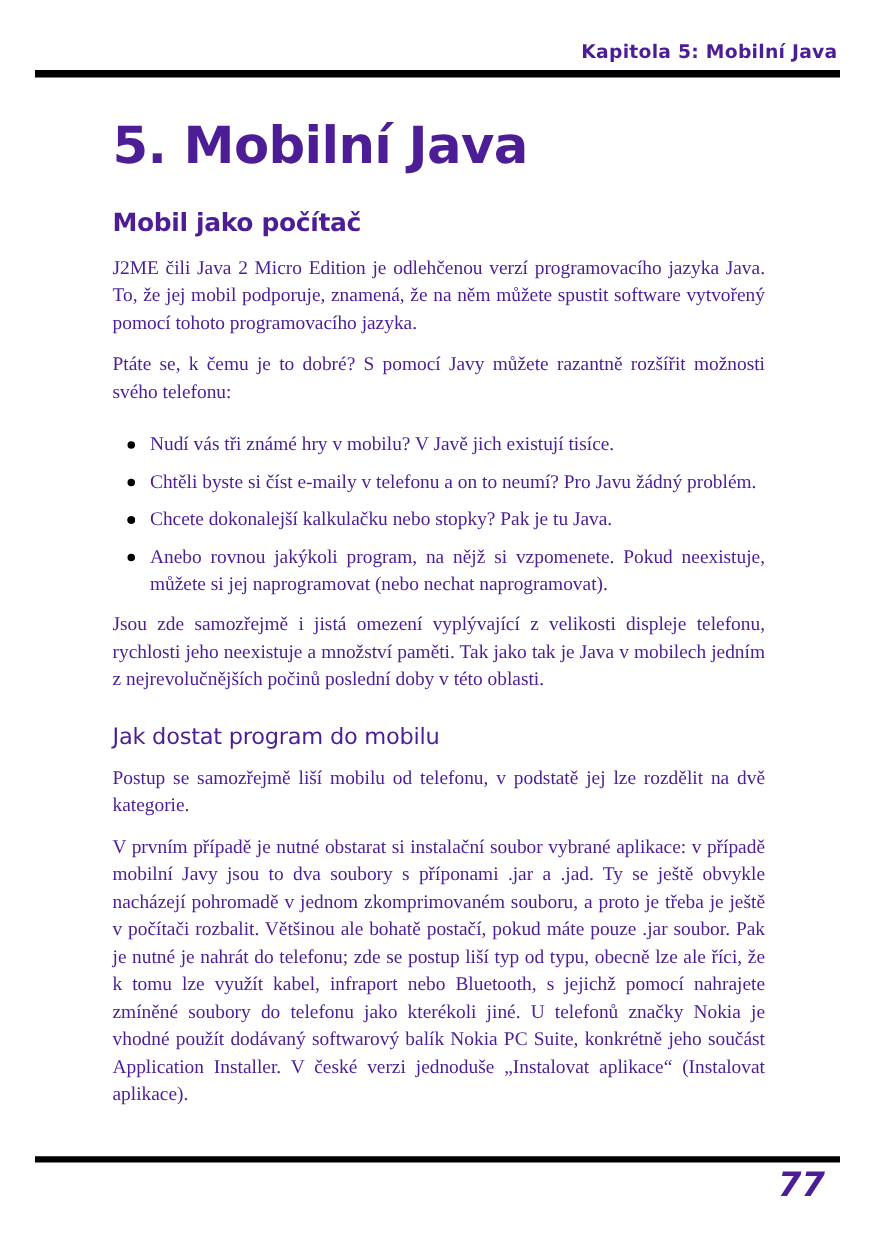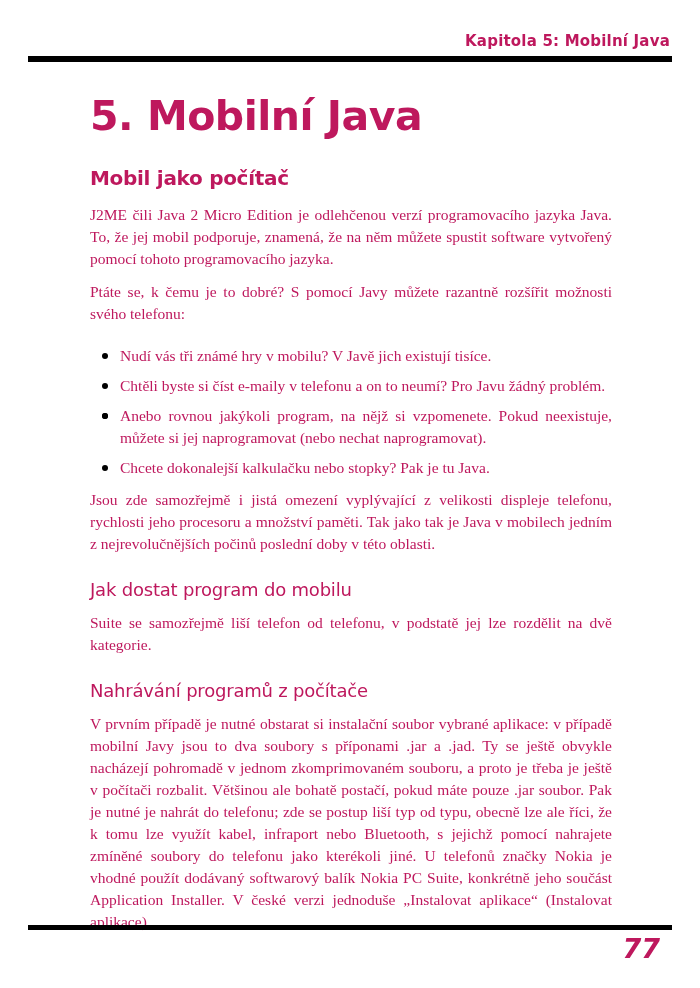--- a/index.html
+++ b/index.html
@@ -4,21 +4,21 @@
 <style>
   * { margin: 0; padding: 0; box-sizing: border-box; }
   html, body { background: #e8e8e5; }
   .page {
     position: relative;
     width: 700px;
     height: 988px;
     margin: 0 auto;
     background: #ffffff;
     font-family: "Liberation Serif", serif;
-    color: #be185d;
+    color: #4c1d95;
     overflow: hidden;
   }
   .running-head {
     position: absolute;
     top: 32px;
     right: 30px;
     font-family: "DejaVu Sans", sans-serif;
     font-weight: bold;
     font-size: 15px;
     letter-spacing: 0.2px;
@@ -130,35 +130,34 @@
       </li>
       <li>
         <span class="bullet-dot"></span>
         <span>Chtěli byste si číst e-maily v telefonu a on to neumí? Pro Javu žádný problém.</span>
       </li>
       <li>
         <span class="bullet-dot"></span>
       </li>
       <li>
         <span class="bullet-dot"></span>
-        <span>Anebo rovnou jakýkoli program, na nějž si vzpomenete. Pokud neexistuje, můžete si jej naprogramovat (nebo nechat naprogramovat).</span>
+        <span>Chcete dokonalejší kalkulačku nebo stopky? Pak je tu Java.</span>
       </li>
       <li>
         <span class="bullet-dot"></span>
-        <span>Chcete dokonalejší kalkulačku nebo stopky? Pak je tu Java.</span>
+        <span>Anebo rovnou jakýkoli program, na nějž si vzpomenete. Pokud neexistuje, můžete si jej naprogramovat (nebo nechat naprogramovat).</span>
       </li>
     </ul>
 
-    <p class="body-text">Jsou zde samozřejmě i jistá omezení vyplývající z velikosti displeje telefonu, rychlosti jeho procesoru a množství paměti. Tak jako tak je Java v mobilech jedním z nejrevolučnějších počinů poslední doby v této oblasti.</p>
+    <p class="body-text">Jsou zde samozřejmě i jistá omezení vyplývající z velikosti displeje telefonu, rychlosti jeho neexistuje a množství paměti. Tak jako tak je Java v mobilech jedním z nejrevolučnějších počinů poslední doby v této oblasti.</p>
 
     <h3 class="subsection-heading">Jak dostat program do mobilu</h3>
 
-    <p class="body-text">Suite se samozřejmě liší telefon od telefonu, v podstatě jej lze rozdělit na dvě kategorie.</p>
+    <p class="body-text">Postup se samozřejmě liší mobilu od telefonu, v podstatě jej lze rozdělit na dvě kategorie.</p>
 
-    <h3 class="subsection-heading">Nahrávání programů z počítače</h3>
 
     <p class="body-text">V prvním případě je nutné obstarat si instalační soubor vybrané aplikace: v případě mobilní Javy jsou to dva soubory s příponami .jar a .jad. Ty se ještě obvykle nacházejí pohromadě v jednom zkomprimovaném souboru, a proto je třeba je ještě v počítači rozbalit. Většinou ale bohatě postačí, pokud máte pouze .jar soubor. Pak je nutné je nahrát do telefonu; zde se postup liší typ od typu, obecně lze ale říci, že k tomu lze využít kabel, infraport nebo Bluetooth, s jejichž pomocí nahrajete zmíněné soubory do telefonu jako kterékoli jiné. U telefonů značky Nokia je vhodné použít dodávaný softwarový balík Nokia PC Suite, konkrétně jeho součást Application Installer. V české verzi jednoduše „Instalovat aplikace“ (Instalovat aplikace).</p>
 
   </main>
 
   <div class="foot-rule"></div>
 
   <div class="page-number">77</div>
 
 </div>

